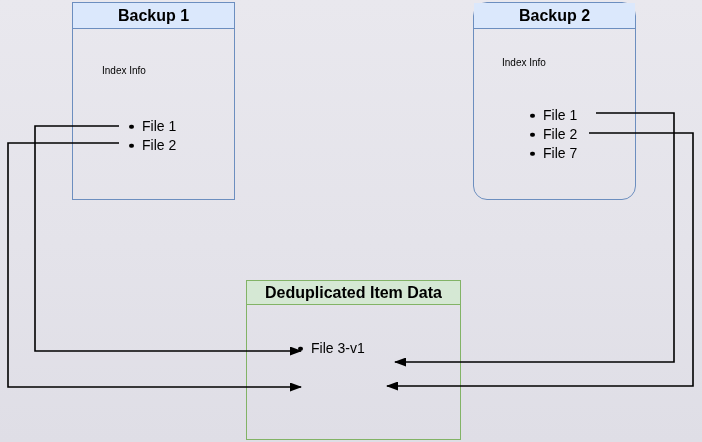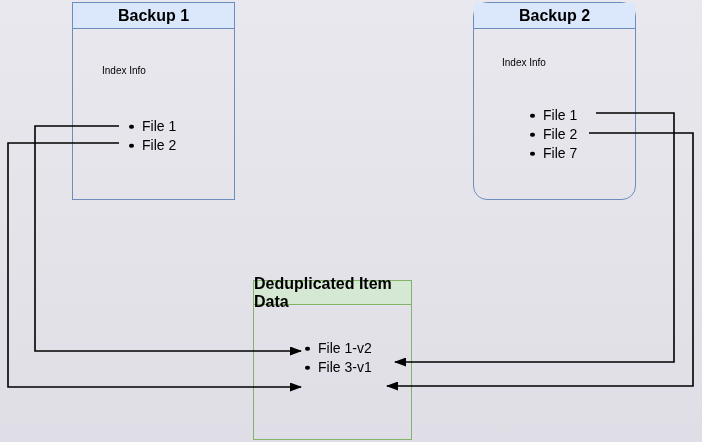--- a/index.html
+++ b/index.html
@@ -95,24 +95,23 @@
   <div class="node blue" style="left:473px; top:2px; width:163px; height:198px;border-radius:14px;">
     <div class="titlebar">Backup 2</div>
     <div class="subtitle" style="left:28px; top:50px;">Index Info</div>
     <ul class="items" style="left:54px; top:103px;">
       <li>File 1</li>
       <li>File 2</li>
       <li>File 7</li>
     </ul>
   </div>
 
-  <div class="node green" style="left:253px; top:280px; width:159px; height:160px;">
+  <div class="node green" style="left:246px; top:280px; width:215px; height:160px;">
     <div class="titlebar">Deduplicated Item Data</div>
     <ul class="items" style="left:49px; top:58px;">
-      <li>File 1-v2</li>
       <li>File 3-v1</li>
     </ul>
   </div>
 
   <svg class="connectors" width="702" height="442" viewBox="0 0 702 442">
     <defs>
       <marker id="arrow" markerWidth="12" markerHeight="9" refX="11" refY="4.5" orient="auto" markerUnits="userSpaceOnUse">
         <path d="M0,0 L12,4.5 L0,9 Z" fill="#000"></path>
       </marker>
     </defs>

